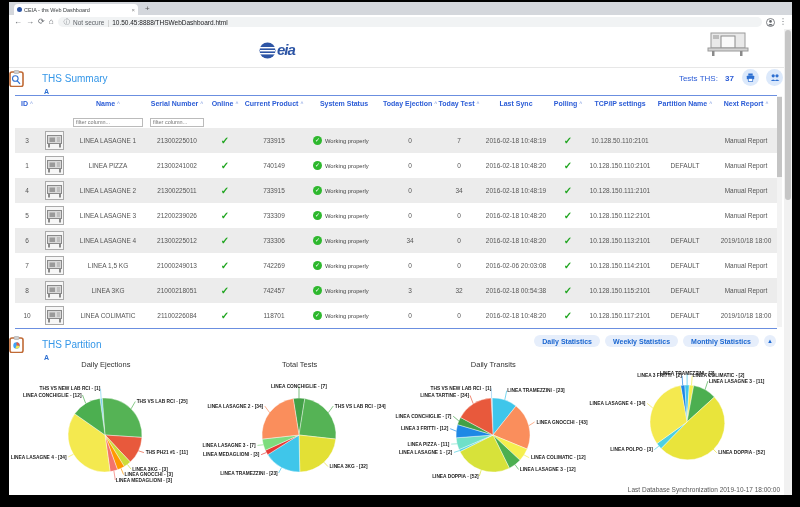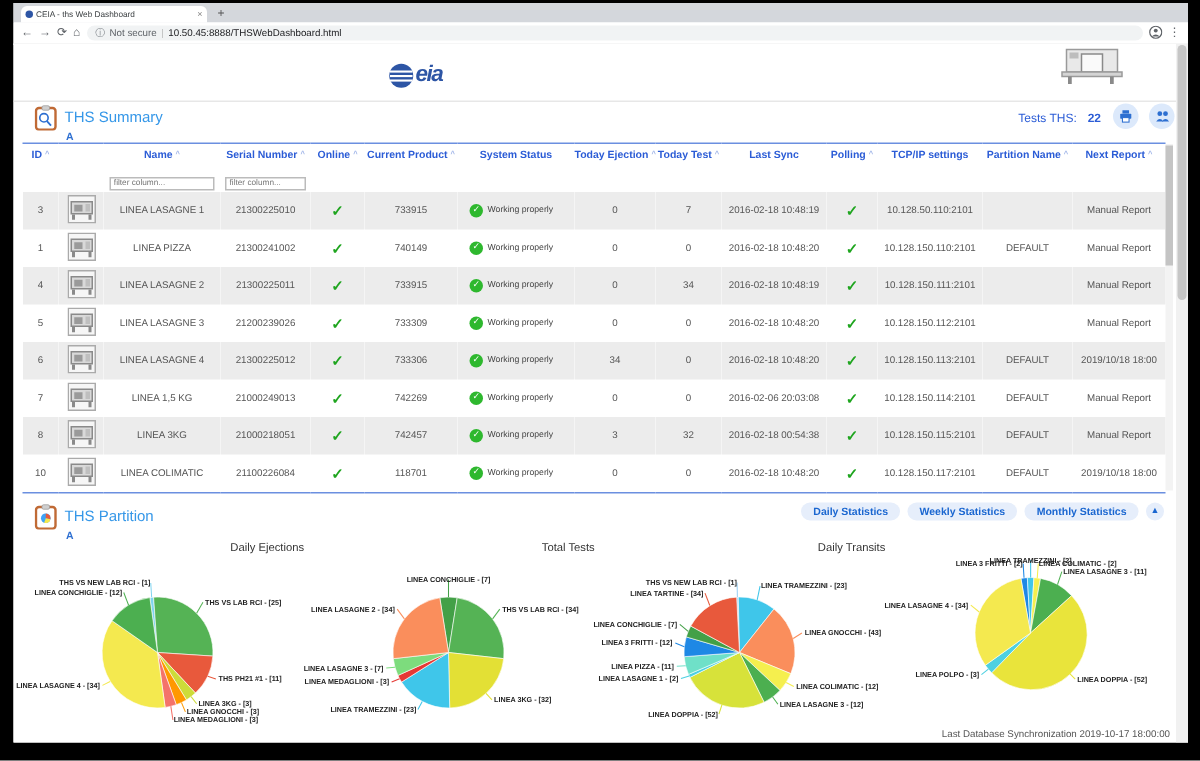--- a/index.html
+++ b/index.html
@@ -19,21 +19,21 @@
   .url-main{color:#202124}
   .pilldiv{color:#bbb}
   
   .page{position:absolute;top:27px;left:0;right:0;bottom:0;background:#fff;overflow:hidden}
   .pgscroll{position:absolute;right:0;top:0;bottom:0;width:8px;background:#f1f1f1}
   .pgthumb{position:absolute;top:1px;left:1px;width:6px;height:170px;background:#c6c6c6;border-radius:3px}
   .hr{position:absolute;left:0;right:8px;top:38px;border-top:1px solid #e7e7e7}
   .logo{position:absolute;left:250px;top:13px;display:flex;align-items:flex-start;gap:1px}
   .logo-text{font-size:15px;font-weight:bold;font-style:italic;color:#2d55a5;letter-spacing:-1px;line-height:1}
   .machine{position:absolute;right:42px;top:2px}
-  .section-head{position:absolute;left:14px;display:flex;align-items:center;gap:5px}
+  .section-head{position:absolute;left:0;display:flex;align-items:center;gap:18px}
   .sec-title{font-size:10px;color:#3597e8}
   .collapse-a{position:absolute;left:35px;color:#2d6fd1;font-size:7px;font-weight:bold}
   .total{position:absolute;right:58px;top:45px;font-size:8px;color:#2b5cd6}
   .total .tv{font-weight:bold;margin-left:5px}
   .roundbtn{position:absolute;width:17px;height:17px;border-radius:50%;background:#dce9fb;top:40px;display:flex;align-items:center;justify-content:center}
   
   .tbl{position:absolute;left:6px;top:66px;width:762px;border-collapse:collapse;table-layout:fixed;border-bottom:1px solid #6b8fe0}
   .tbl thead th{font-size:7px;color:#2b5cd6;font-weight:bold;border-top:1px solid #6b8fe0;height:14px;text-align:center;padding:0;white-space:nowrap;overflow:visible}
   .caret{font-size:5px;color:#9fb4e8;margin-left:2px;vertical-align:top}
   .tbl .filter td{height:13px;padding:0;text-align:center}
@@ -45,21 +45,21 @@
   .sbadge{display:inline-block;width:9px;height:9px;border-radius:50%;background:#2eb82e;color:#fff;font-size:6px;line-height:9px;text-align:center;margin-right:3px;vertical-align:middle}
   .stext{font-size:5.8px;color:#444;vertical-align:middle}
   .tblscroll{position:absolute;right:10px;top:67px;width:5px;height:231px;background:#f3f3f3}
   .tblthumb{position:absolute;top:1px;left:0;width:5px;height:80px;background:#c4c4c4}
   
   .pills{position:absolute;right:16px;top:306px;display:flex;gap:5px;align-items:center}
   .pill{height:12px;border-radius:6px;background:#e6eefb;color:#1a66d0;font-size:7px;font-weight:bold;display:flex;align-items:center;padding:0 8px;white-space:nowrap}
   .miniround{width:12px;height:12px;border-radius:50%;background:#e6eefb;color:#1a66d0;font-size:6px;display:flex;align-items:center;justify-content:center}
   .charts{position:absolute;left:0;right:8px;top:331px;display:flex}
   .chart{width:25%;position:relative;overflow:visible}
-  .ctitle{text-align:right;font-size:7.5px;color:#333;height:13px}
+  .ctitle{text-align:center;font-size:7.5px;color:#333;height:13px}
   .chart svg{display:block;margin:0 auto;overflow:visible}
   .plabel{font-size:4.8px;font-weight:bold;fill:#222}
   .sync{position:absolute;right:12px;bottom:2px;font-size:6.5px;color:#555}
 </style>
 </head>
 <body>
 
 <div class="browser">
   <div class="tabbar">
     <div class="tab">
@@ -118,21 +118,21 @@
         <rect x="5" y="0.5" width="5" height="3" rx="1" fill="#cfcfcf" stroke="#999" stroke-width="0.5"></rect>
         <circle cx="6.3" cy="8.5" r="2.8" fill="none" stroke="#2d6fd1" stroke-width="1.1"></circle>
         <line x1="8.3" y1="10.8" x2="11" y2="13.8" stroke="#2d6fd1" stroke-width="1.2"></line>
       </svg>
       <span class="sec-title">THS Summary</span>
     </div>
     <span class="collapse-a" style="top:59px">A</span>
 
     <div class="total">
       <span>Tests THS:</span>
-      <span class="tv">22</span>
+      <span class="tv">37</span>
     </div>
     <div class="roundbtn" style="right:33px">
       <svg width="9" height="9" viewBox="0 0 9 9">
         <rect x="2.3" y="0.5" width="4.4" height="2.2" fill="#2d6fd1"></rect>
         <rect x="0.8" y="2.8" width="7.4" height="3.4" rx="0.5" fill="#2d6fd1"></rect>
         <rect x="2.3" y="5.4" width="4.4" height="3" fill="#fff" stroke="#2d6fd1" stroke-width="0.7"></rect>
       </svg>
     </div>
     <div class="roundbtn" style="right:9px">
       <svg width="10" height="9" viewBox="0 0 10 9">

